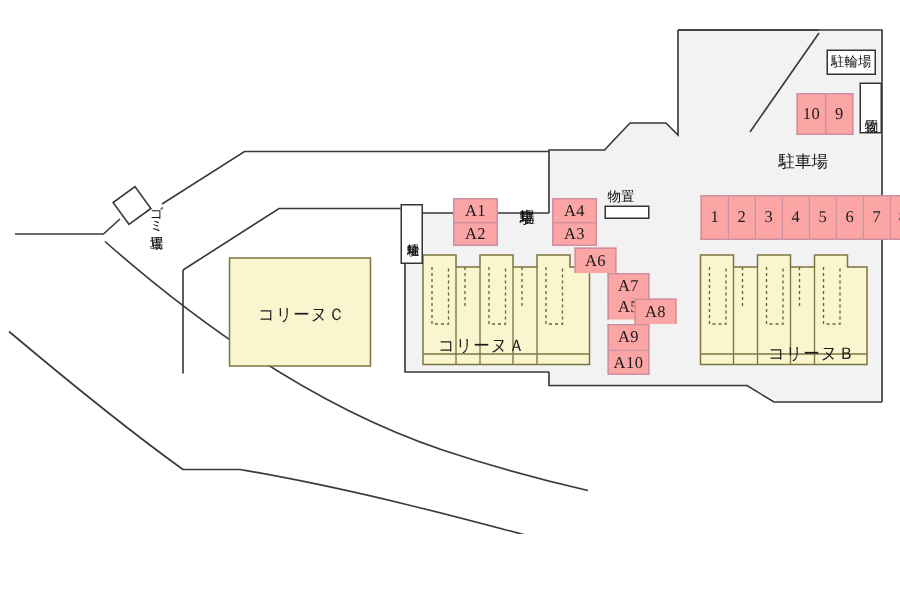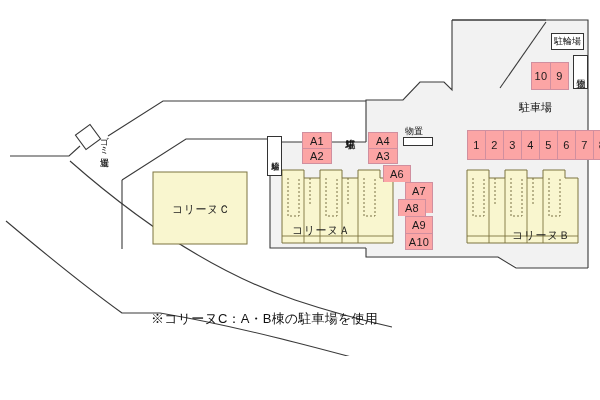--- a/index.html
+++ b/index.html
@@ -5,21 +5,21 @@
   html, body {
     margin: 0;
     padding: 0;
     background: #ffffff;
   }
   #plan {
     position: relative;
     width: 600px;
     height: 356px;
     background: #ffffff;
-    font-family: Liberation Sans, sans-serif;
+    font-family: Liberation Serif, serif;
     overflow: hidden;
   }
   #plan svg.base {
     position: absolute;
     left: 0;
     top: 0;
     width: 600px;
     height: 400px;
   }
   
@@ -186,35 +186,34 @@
   <div class="pcell nb-r" style="left:557px; top:130px; width:18px; height:30px;">6</div>
   <div class="pcell nb-r" style="left:575px; top:130px; width:18px; height:30px;">7</div>
   <div class="pcell" style="left:593px; top:130px; width:18px; height:30px;">8</div>
 
   <div class="htext" style="left:405px; top:125px; font-size:9px; text-decoration:none;text-align:right;">物置</div>
   <div class="whitebox" style="left:403px; top:137px; width:30px; height:9px;"></div>
 
   <div class="pcell nb-b" style="left:405px; top:148px; width:28px; height:17px;margin-top:48px;">A5</div>
   <div class="pcell nb-b" style="left:383px; top:165px; width:28px; height:17px;text-align:center;">A6</div>
   <div class="pcell nb-b" style="left:405px; top:182px; width:28px; height:17px;">A7</div>
-  <div class="pcell nb-b" style="left:398px; top:199px; width:28px; height:17px;text-align:right;">A8</div>
+  <div class="pcell nb-b" style="left:423px; top:199px; width:28px; height:17px;text-align:right;">A8</div>
   <div class="pcell nb-b" style="left:405px; top:216px; width:28px; height:17px;">A9</div>
   <div class="pcell" style="left:405px; top:233px; width:28px; height:17px;">A10</div>
 
   <div class="vbox" style="left:267px; top:136px; width:15px; height:40px; font-size:8px;">駐輪場</div>
 
   <div class="pcell nb-b" style="left:302px; top:132px; width:30px; height:16px;">A1</div>
   <div class="pcell" style="left:302px; top:148px; width:30px; height:16px;text-align:center;">A2</div>
 
   <div class="vtext" style="left:345px; top:131px; font-size:10px;">駐車場</div>
 
   <div class="pcell nb-b" style="left:368px; top:132px; width:30px; height:16px;">A4</div>
   <div class="pcell" style="left:368px; top:148px; width:30px; height:16px;">A3</div>
 
   <div class="bldgname" style="left:292px; top:223px;">コリーヌＡ</div>
   <div class="bldgname" style="left:512px; top:228px;">コリーヌＢ</div>
   <div class="bldgname" style="left:172px; top:202px;">コリーヌＣ</div>
 
   <div class="gomi-label" style="left:99px; top:130px;">ゴミ置場</div>
 
-  <div class="note" style="left:151px; top:310px;">※コリーヌC：A・B棟の駐車場を使用</div>
 
 </div>
 
 </body></html>

